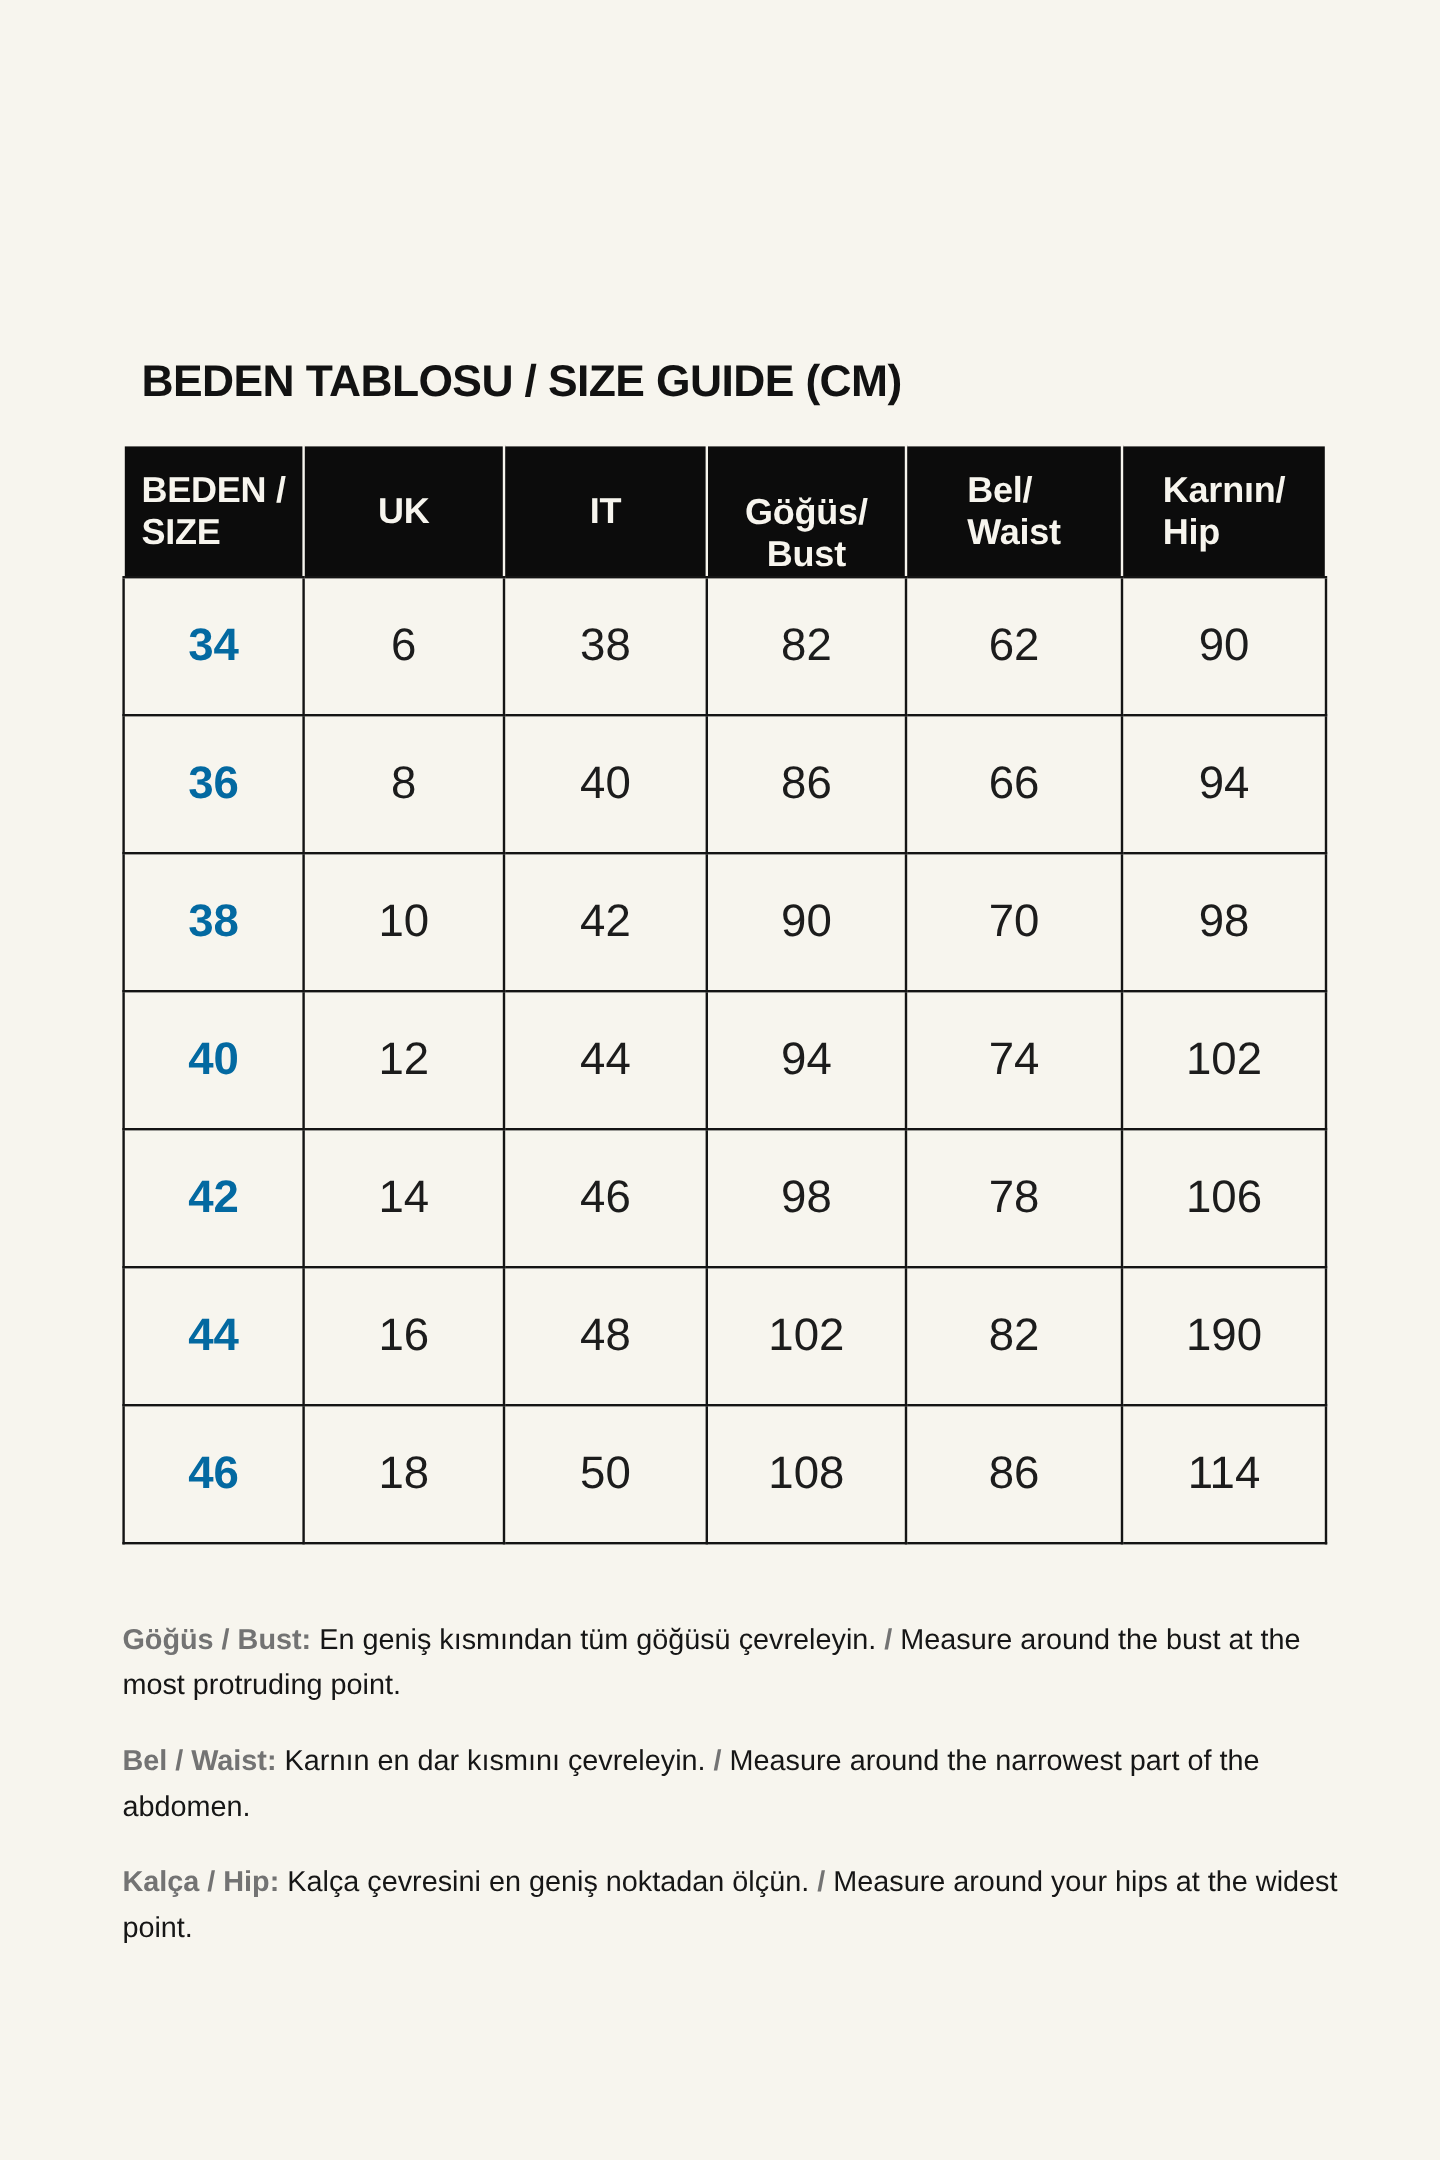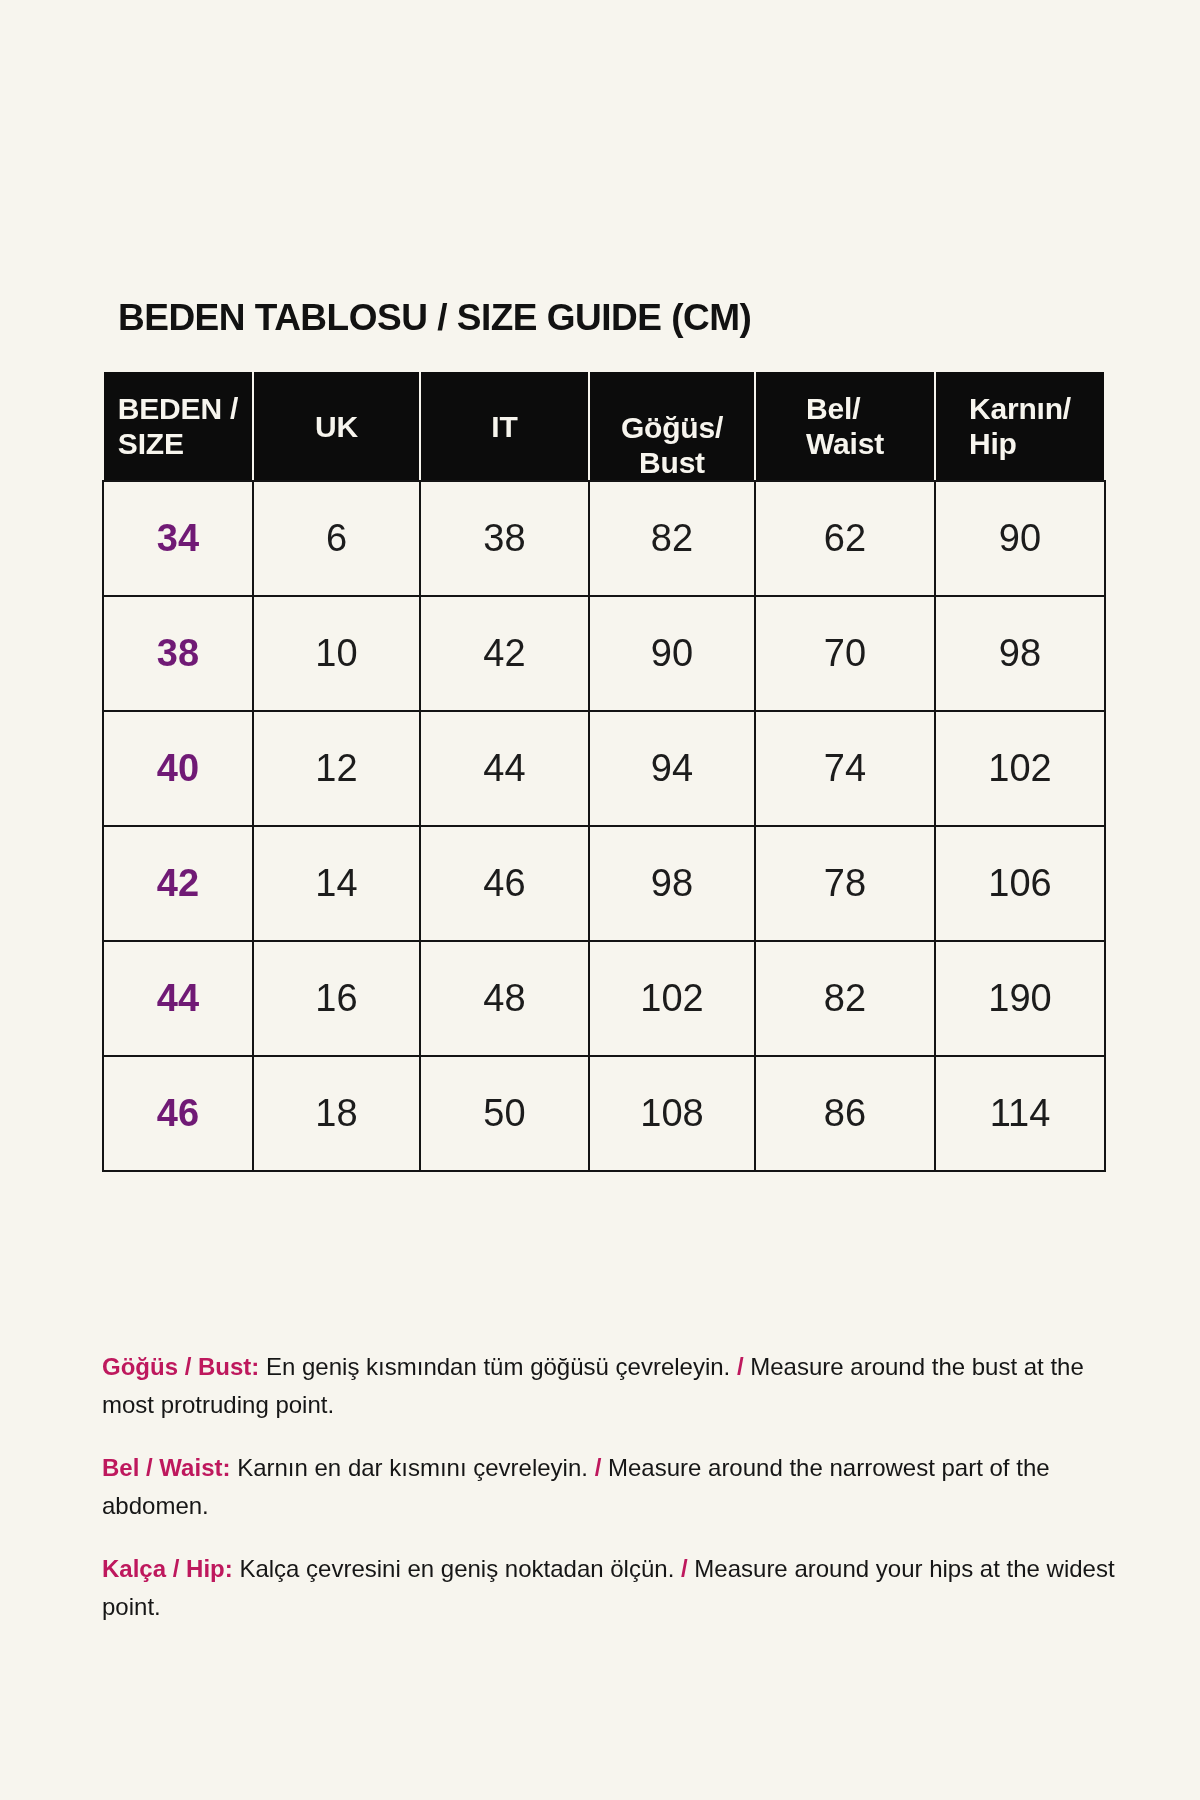--- a/index.html
+++ b/index.html
@@ -60,31 +60,31 @@
   table.size-table td {
     height: 115px;
     border: 2px solid var(--grid, #141414);
     font-size: 38px;
     font-weight: 400;
     text-align: center;
     vertical-align: middle;
     color: #1c1c1c;
     padding: 0;
   }
-  table.size-table td:first-child { font-weight: 700; color: #701a75; }
+  table.size-table td:first-child { font-weight: 700; color: #0369a1; }
   .notes {
     position: absolute;
     left: 102px; top: 1348px;
     width: 1020px;
     font-size: 24px;
     line-height: 38px;
     color: var(--text, #161616);
   }
   .notes p { margin: 0 0 25px 0; }
-  .notes b { font-weight: 700; color: #be185d; }
+  .notes b { font-weight: 700; color: #737373; }
 </style>
 </head>
 <body>
 
 <h1 class="title">BEDEN TABLOSU / SIZE GUIDE (CM)</h1>
 
 <table class="size-table">
   <colgroup>
     <col style="width:150px">
     <col style="width:167px">
@@ -116,20 +116,28 @@
     </tr>
   </thead>
   <tbody>
     <tr>
       <td>34</td>
       <td>6</td>
       <td>38</td>
       <td>82</td>
       <td>62</td>
       <td>90</td>
+    </tr>
+    <tr>
+      <td>36</td>
+      <td>8</td>
+      <td>40</td>
+      <td>86</td>
+      <td>66</td>
+      <td>94</td>
     </tr>
     <tr>
       <td>38</td>
       <td>10</td>
       <td>42</td>
       <td>90</td>
       <td>70</td>
       <td>98</td>
     </tr>
     <tr>

